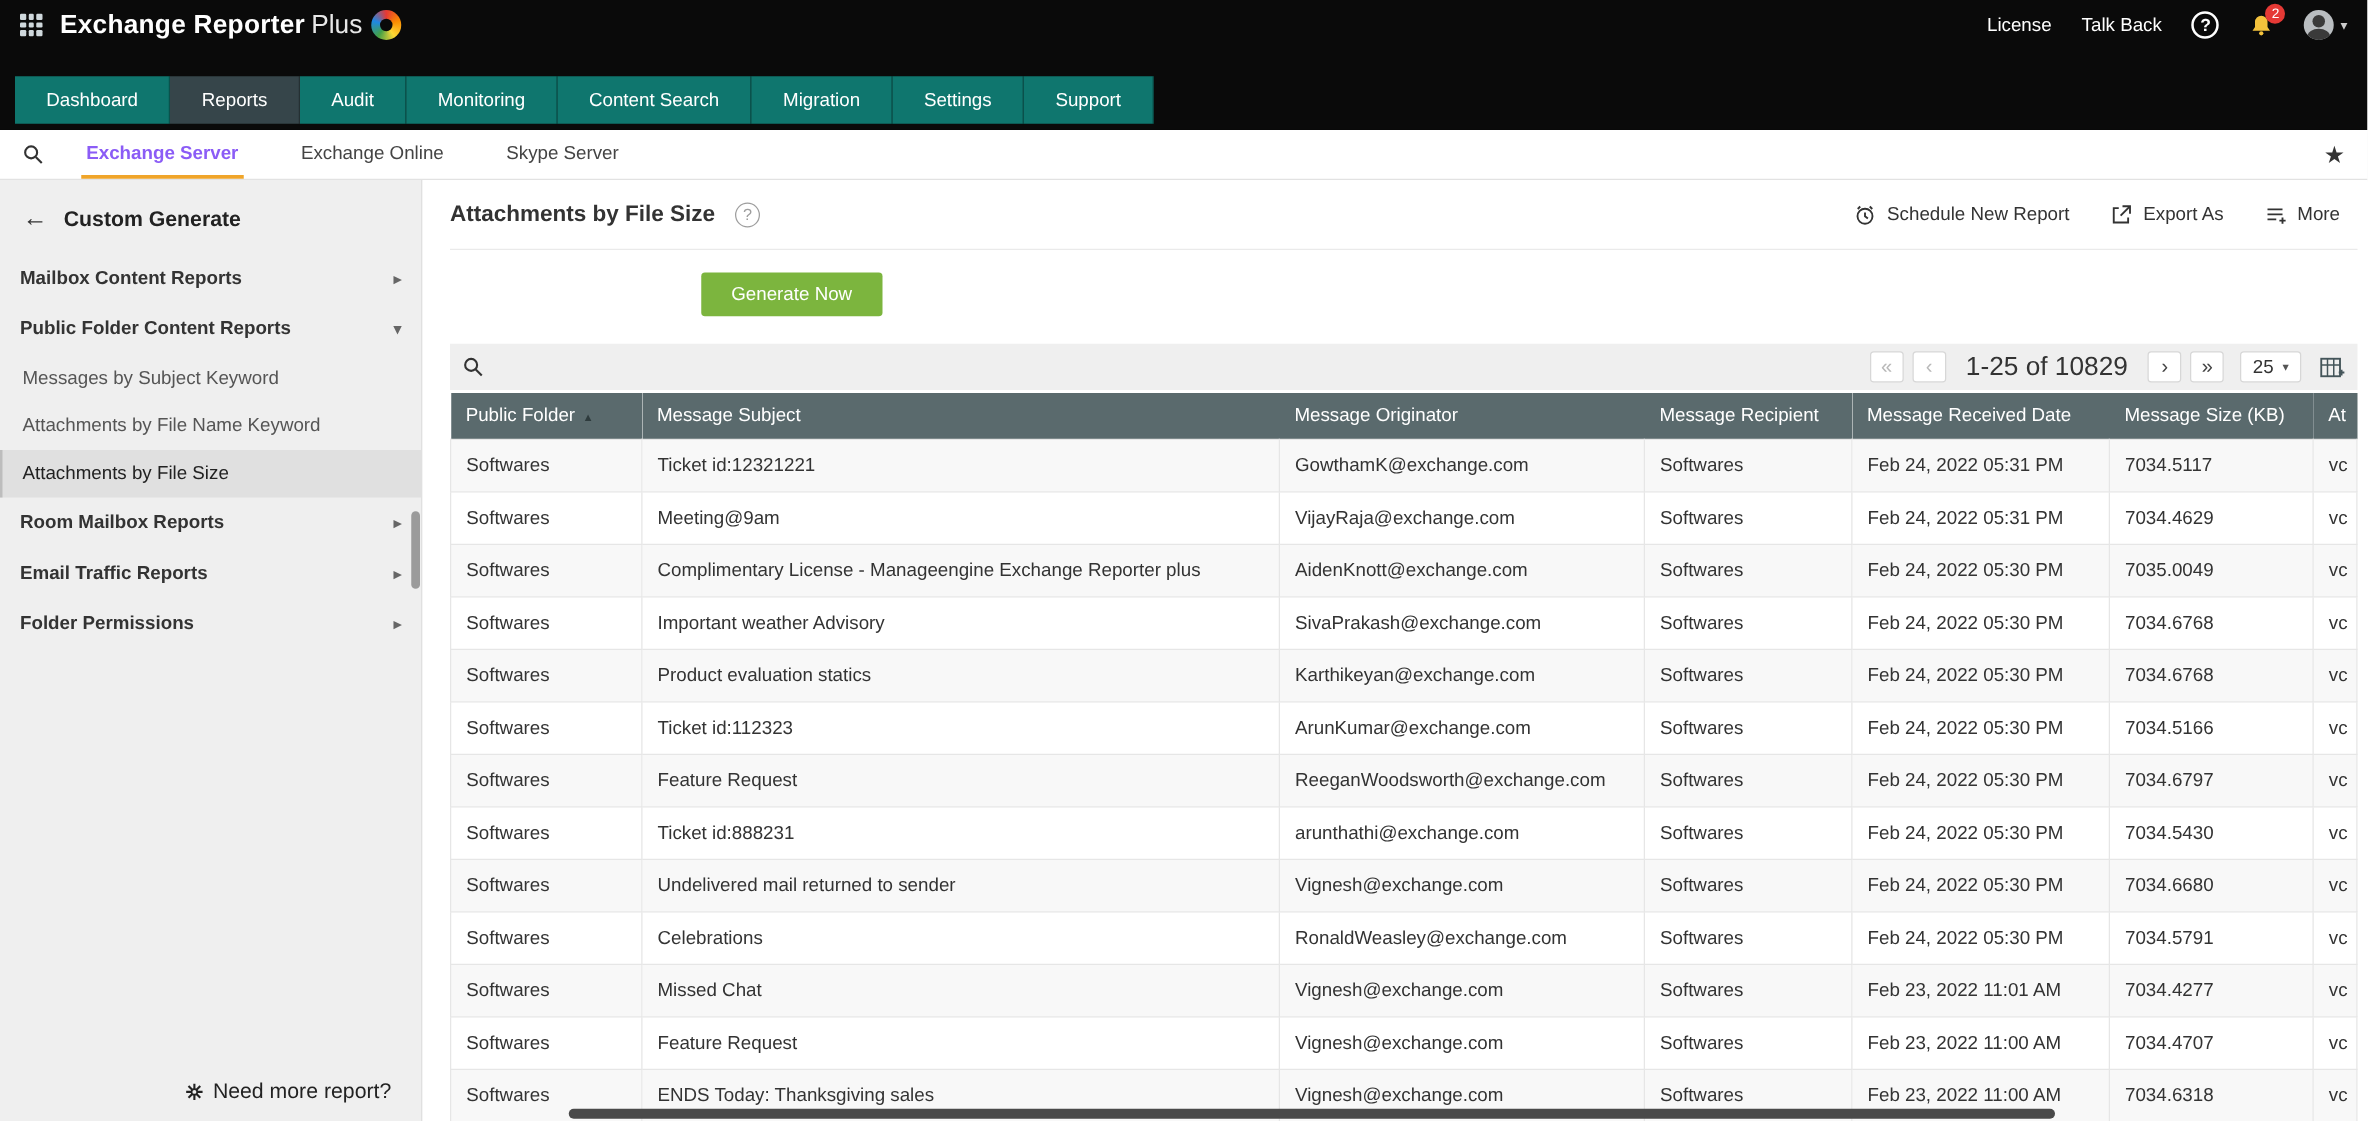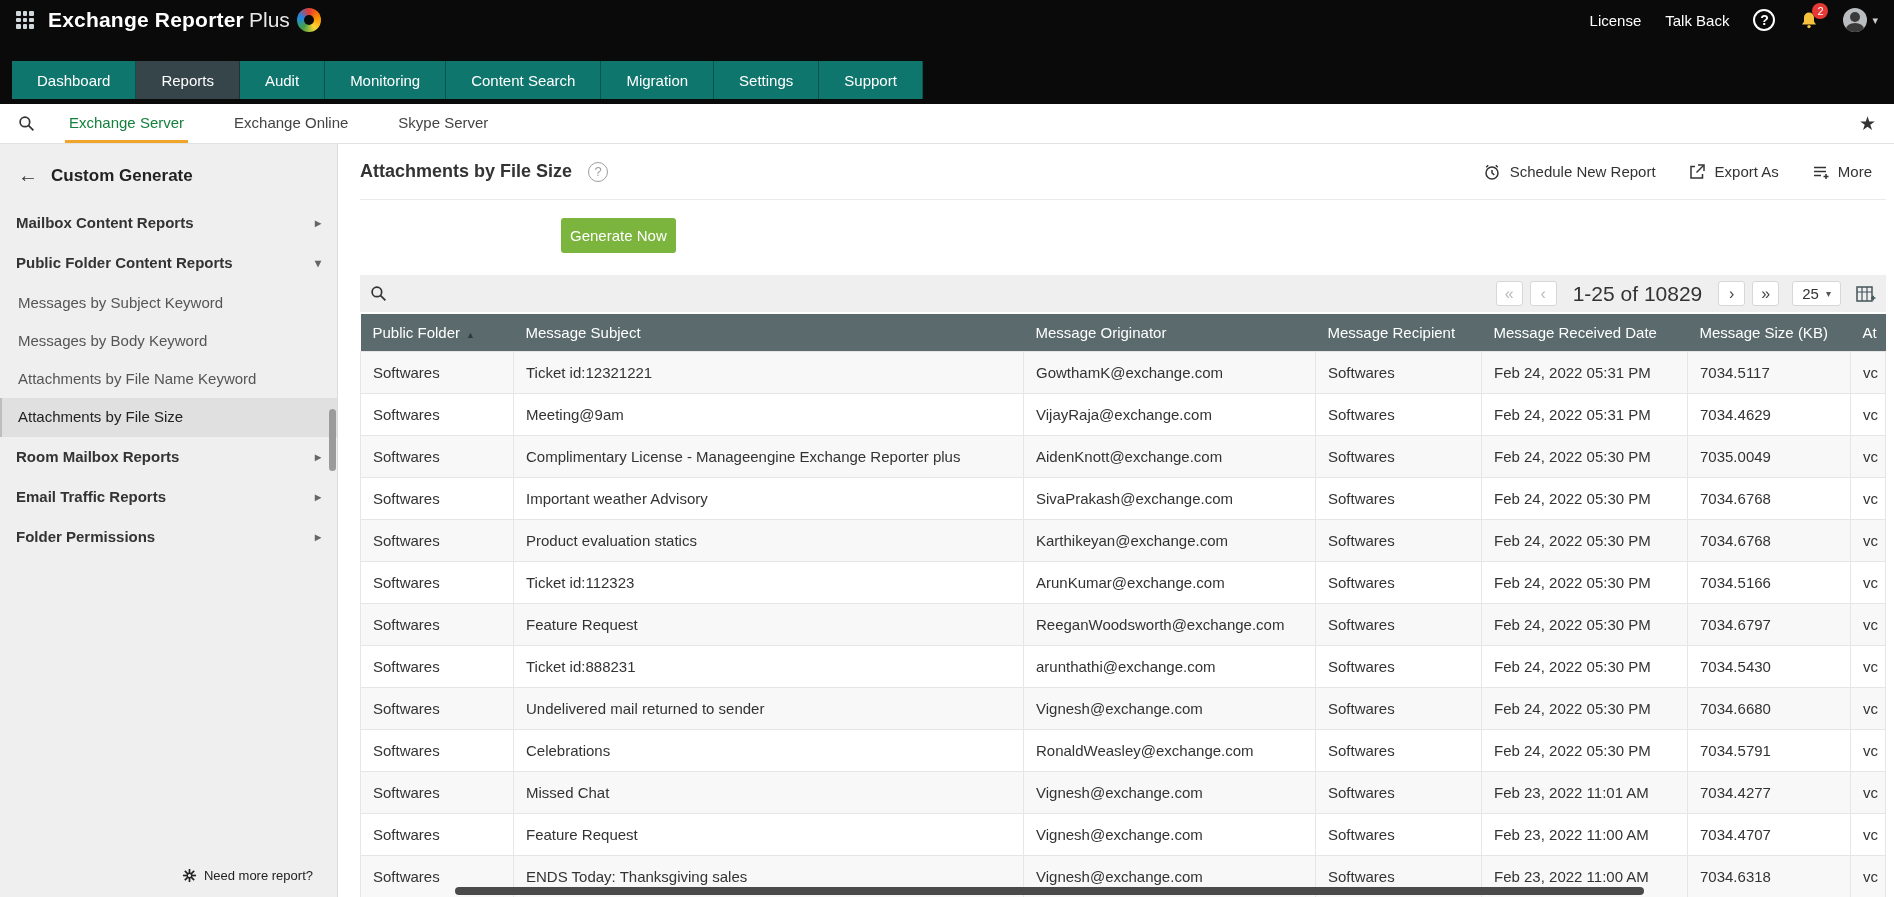--- a/index.html
+++ b/index.html
@@ -33,46 +33,46 @@
   .nav-tab.active{background:#36454a}
   .nav-right{margin-left:auto;display:flex;align-items:center;gap:10px;height:38px}
   .nav-search{height:34px;background:#45565a;border-radius:3px;display:flex;align-items:center;gap:9px;padding:0 13px;color:#a9b7ba;font-size:15px;width:128px;cursor:text}
   .org-btn{height:34px;background:#45565a;border-radius:3px;display:flex;align-items:center;gap:8px;padding:0 15px;color:#fff;font-size:15px;cursor:pointer;white-space:nowrap}
   .gear-glyph{font-size:16px;line-height:1}
 
   
   .subnav{height:40px;background:#fff;border-bottom:1px solid #e2e2e2;display:flex;align-items:stretch;padding:0 18px;box-shadow:0 1px 2px rgba(0,0,0,.05)}
   .subnav-icon{align-self:center;margin-right:30px;color:#333;display:flex;cursor:pointer}
   .subtab{display:flex;align-items:center;padding:0 4px;margin-right:42px;font-size:15px;color:#444;border-bottom:3px solid transparent;cursor:pointer;white-space:nowrap}
-  .subtab.active{color:#15803d;font-weight:normal;border-bottom-color:#f0a52a}
+  .subtab.active{color:#8b5cf6;font-weight:bold;border-bottom-color:#f0a52a}
   .subnav-star{margin-left:auto;align-self:center;color:#333;font-size:19px;cursor:pointer}
 
   
   .content{display:flex;height:753px}
 
   
   .sidebar{width:338px;background:#efefef;border-right:1px solid #dcdcdc;position:relative;flex-shrink:0}
   .sb-header{display:flex;align-items:center;gap:13px;padding:20px 18px 16px;font-size:17px;font-weight:bold;color:#222}
   .sb-back{font-size:20px;color:#333;cursor:pointer;font-weight:normal}
   .sb-item{display:flex;justify-content:space-between;align-items:flex-start;padding:10px 16px;font-size:15px;cursor:pointer;line-height:1.35}
   .sb-item.type-category{font-weight:bold;color:#333}
   .sb-item.type-sub{color:#555;padding:9px 56px 9px 18px}
   .sb-item.selected{background:#e0e0e0;color:#222;border-left:2px solid #bdbdbd;padding-left:16px}
   .sb-chevron{color:#666;font-size:12px;margin-top:2px}
-  .sb-footer{position:absolute;right:24px;bottom:14px;display:flex;align-items:center;gap:7px;font-size:13px;color:#222;cursor:pointer}
+  .sb-footer{position:absolute;right:24px;bottom:14px;display:flex;align-items:center;gap:7px;font-size:17px;color:#222;cursor:pointer}
   .sb-scroll{position:absolute;right:1px;top:265px;width:7px;height:62px;background:#9b9b9b;border-radius:4px;cursor:grab}
 
   
   .main{flex:1;background:#fff;padding:0 8px 0 22px;position:relative;overflow:hidden;display:flex;flex-direction:column}
   .main-header{display:flex;align-items:center;height:56px;border-bottom:1px solid #eaeaea;padding-right:14px;flex-shrink:0}
   .main-title{font-size:18px;font-weight:bold;color:#333}
   .help-icon{width:20px;height:20px;border:1px solid #9e9e9e;color:#9e9e9e;border-radius:50%;font-size:13px;display:flex;align-items:center;justify-content:center;margin-left:16px;cursor:pointer}
   .main-actions{margin-left:auto;display:flex;gap:32px}
   .action{display:flex;align-items:center;gap:9px;font-size:15px;color:#333;cursor:pointer;white-space:nowrap}
-  .gen-btn{margin:18px 0 0 201px;align-self:flex-start;background:#7cb53e;color:#fff;border:none;font-size:15px;padding:9px 9px;border-radius:3px;cursor:pointer;font-family:inherit}
+  .gen-btn{margin:18px 0 0 201px;align-self:flex-start;background:#7cb53e;color:#fff;border:none;font-size:15px;padding:9px 24px;border-radius:3px;cursor:pointer;font-family:inherit}
   .toolbar{margin-top:22px;height:37px;background:#efefef;display:flex;align-items:center;padding:0 10px;flex-shrink:0}
   .toolbar-search{display:flex;color:#333;cursor:pointer}
   .toolbar-right{margin-left:auto;display:flex;align-items:center;gap:7px}
   .pg-btn{width:27px;height:25px;background:#fff;border:1px solid #d7d7d7;border-radius:3px;display:flex;align-items:center;justify-content:center;font-size:16px;color:#444;cursor:pointer;line-height:1}
   .pg-btn.disabled{color:#b9b9b9}
   .pg-range{font-size:21px;color:#333;margin:0 9px;white-space:nowrap}
   .page-size{display:flex;align-items:center;gap:7px;background:#fff;border:1px solid #d7d7d7;border-radius:3px;padding:3px 9px;font-size:15px;color:#333;cursor:pointer;margin-left:6px}
   .page-size .caret2{font-size:10px;color:#555}
   .col-chooser{margin-left:8px;display:flex;cursor:pointer}
 
@@ -204,24 +204,20 @@
         <div class="sb-item type-category">
           <span>Public Folder Content Reports</span>
           <span class="sb-chevron">▾</span>
         </div>
 
         <div class="sb-item type-sub">
           <span>Messages by Subject Keyword</span>
           <span class="sb-chevron"></span>
         </div>
 
-        <div class="sb-item type-sub">
-          <span>Messages by Body Keyword</span>
-          <span class="sb-chevron"></span>
-        </div>
 
         <div class="sb-item type-sub">
           <span>Attachments by File Name Keyword</span>
           <span class="sb-chevron"></span>
         </div>
 
 
         <div class="sb-item selected type-sub">
           <span>Attachments by File Size</span>
           <span class="sb-chevron"></span>

